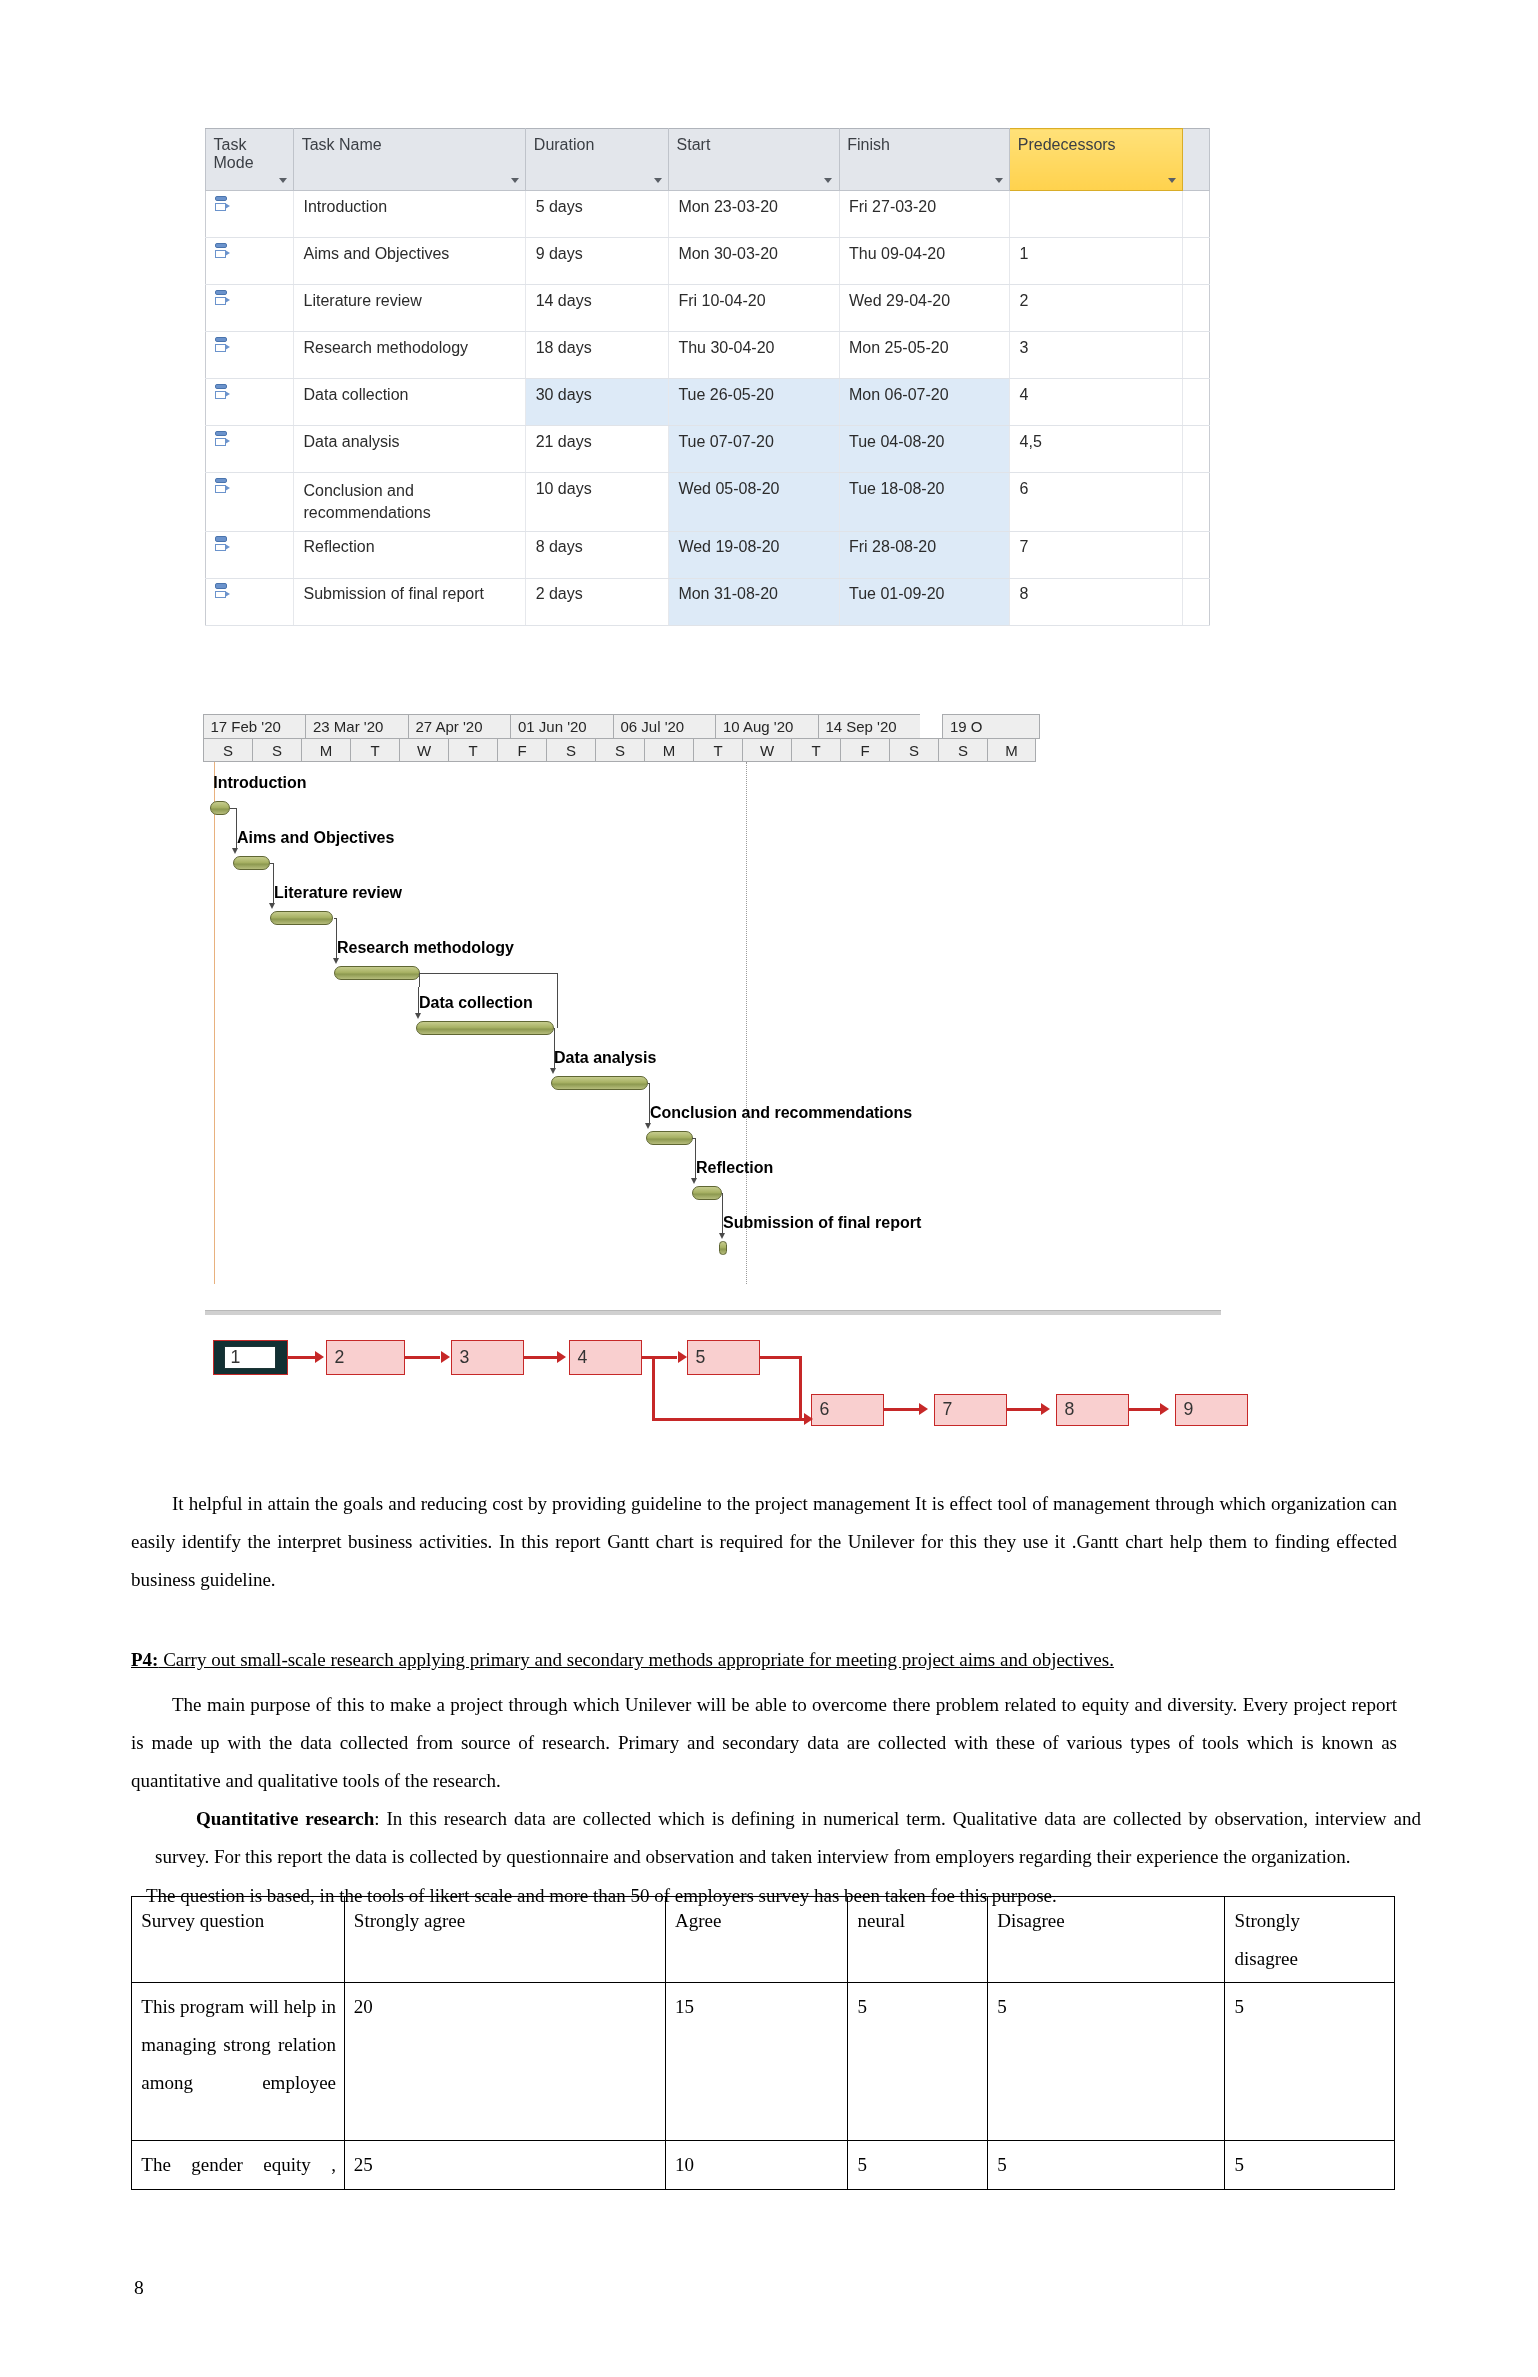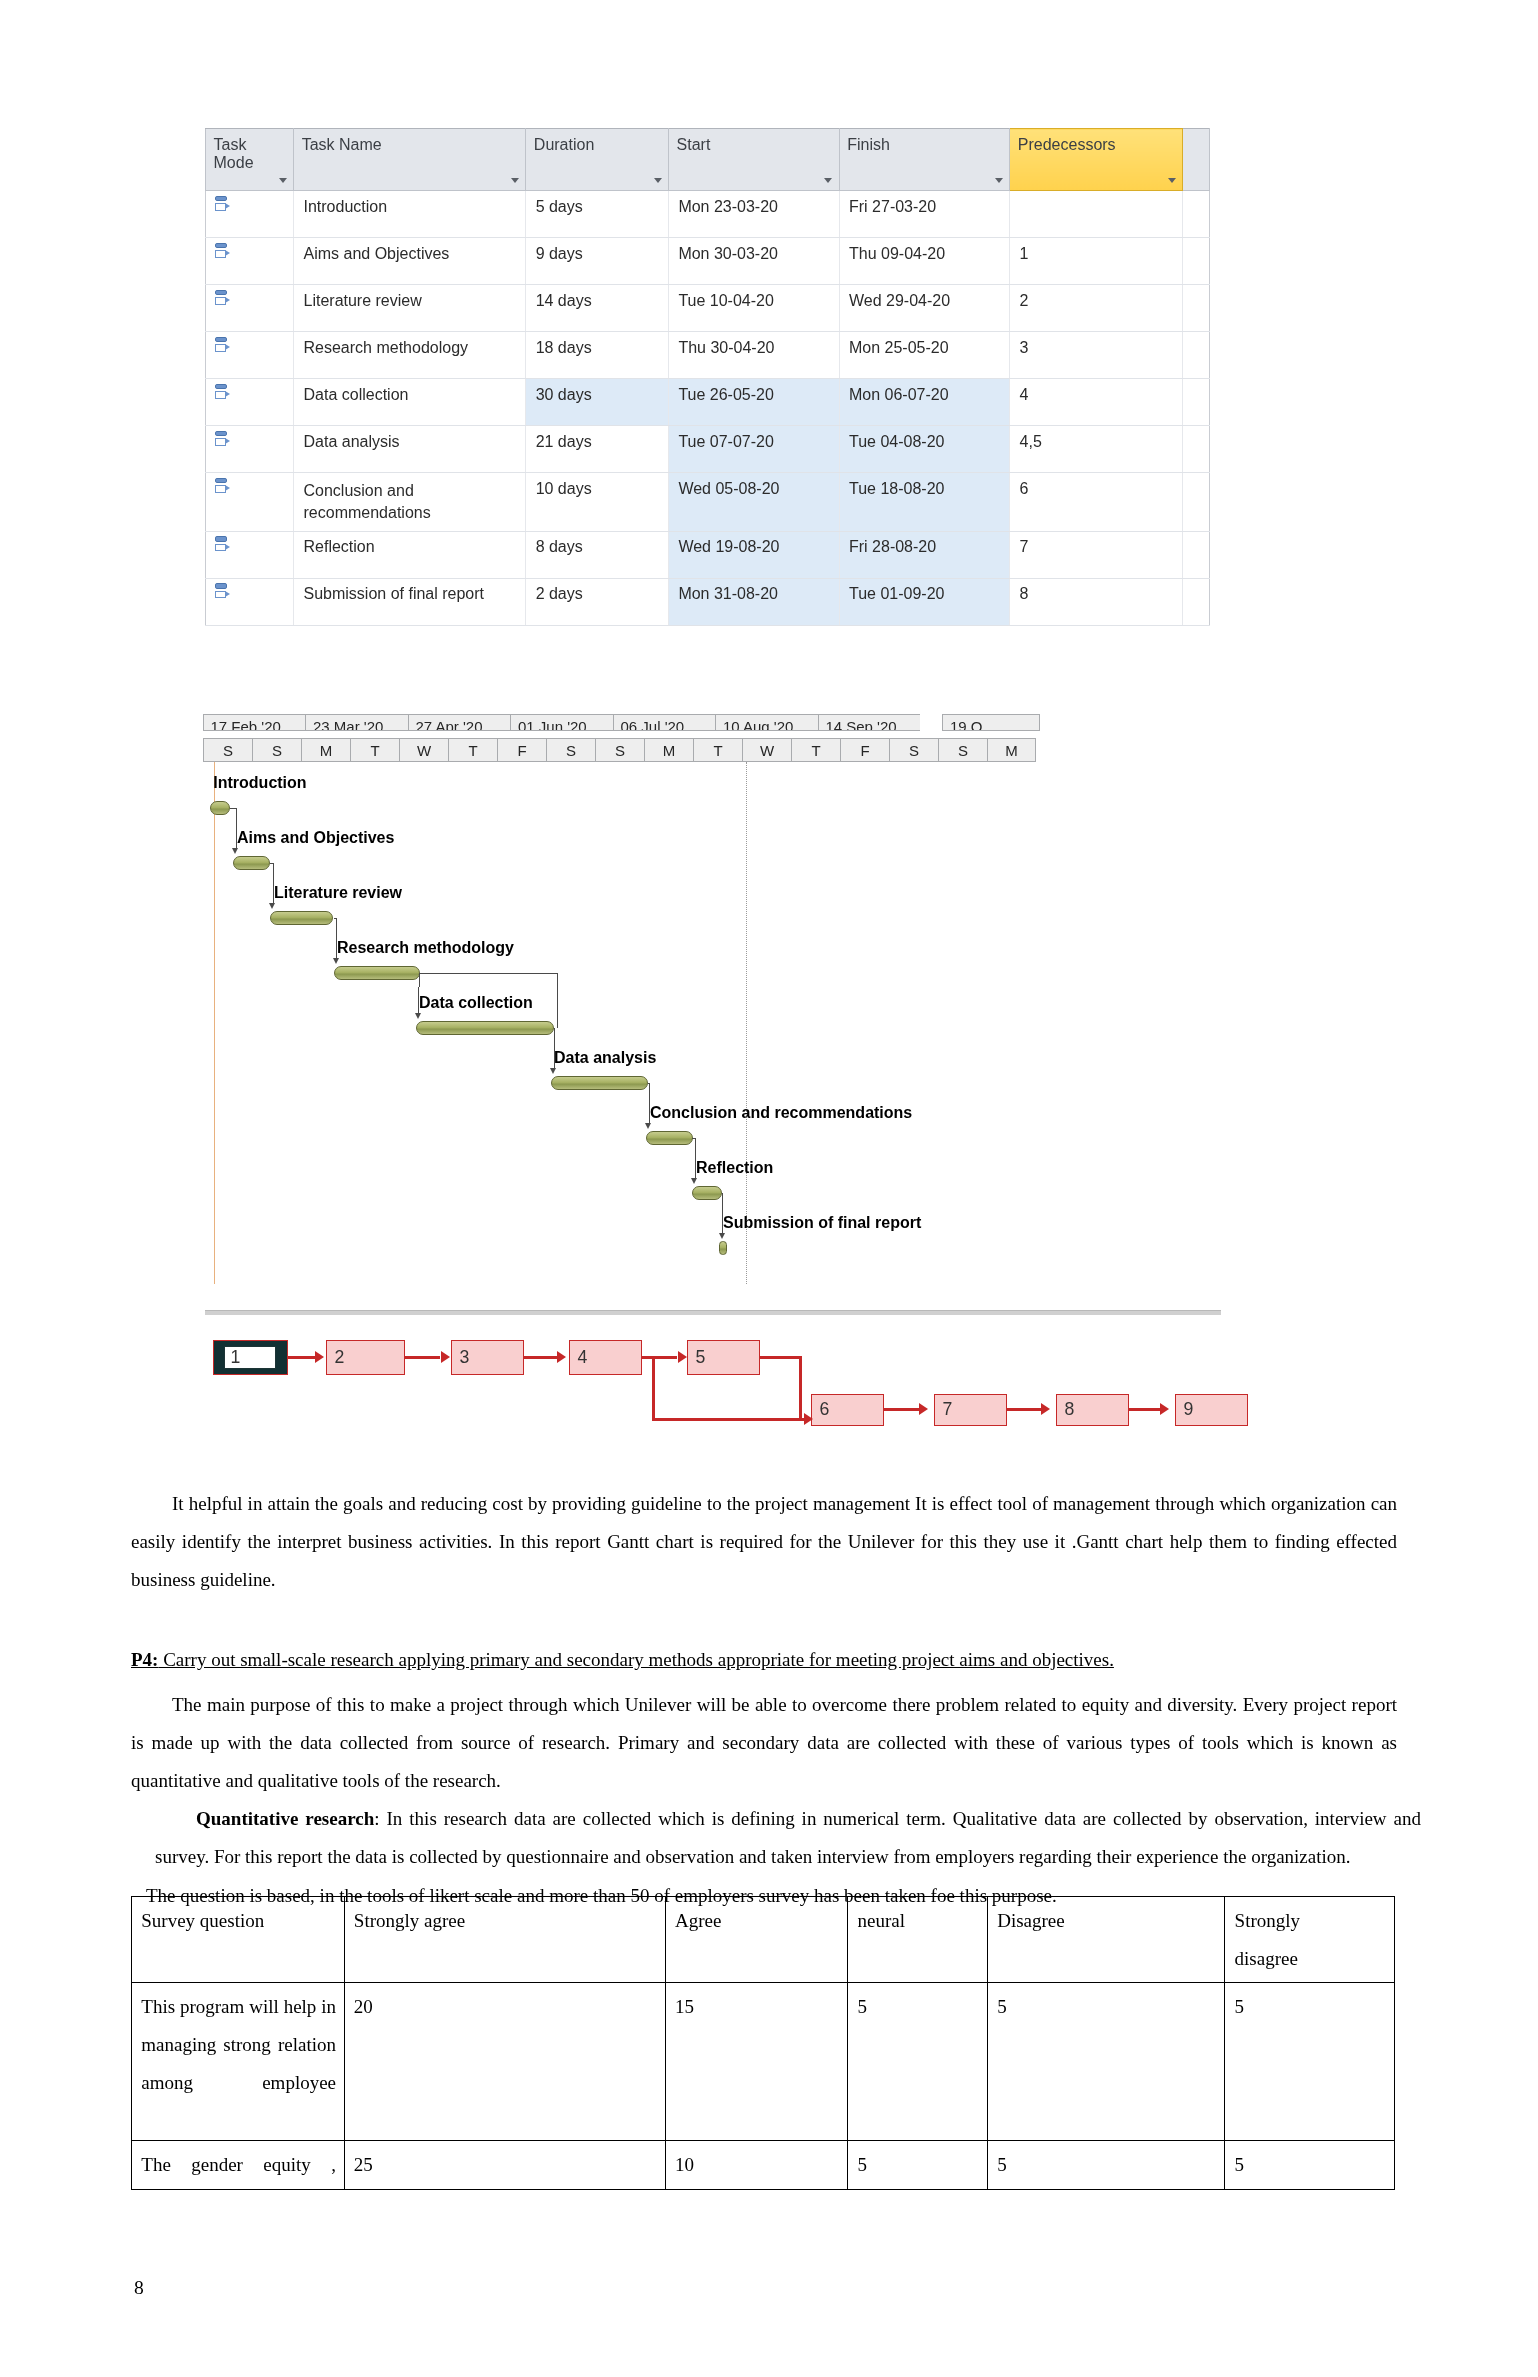--- a/index.html
+++ b/index.html
@@ -99,21 +99,21 @@
   .c-extra{ width: 23px; }
 
   
   #gantt {
     position: absolute;
     left: 203px; top: 714px;
     width: 837px; height: 578px;
   }
   #gantt-header { position: relative; height: 48px; width: 837px; }
   .tl-row { position: absolute; left:0; width: 837px; display: flex; }
-  .tl-top { top: 0; height: 17px; }
+  .tl-top { top: 0; height: 25px; }
   .tl-bot { top: 24px; height: 24px; }
   .tl-cell {
     box-sizing: border-box;
     border: 0.9px solid #a9abae;
     border-right: none;
     background: #eeeeee;
     font-family: "Liberation Sans", sans-serif;
     font-size: 15px;
     color: #262626;
     padding-left: 6.5px;
@@ -343,21 +343,21 @@
       </tr>
       <tr>
         <td class="taskmode">
           <span class="tm-icon">
             <span class="bar"></span>
             <span class="arrow"></span>
           </span>
         </td>
         <td><span>Literature review</span></td>
         <td class=""><span>14 days</span></td>
-        <td class=""><span>Tue 10-04-20</span></td>
+        <td class=""><span>Fri 10-04-20</span></td>
         <td class=""><span>Wed 29-04-20</span></td>
         <td><span>2</span></td>
         <td></td>
       </tr>
       <tr>
         <td class="taskmode">
           <span class="tm-icon">
             <span class="bar"></span>
             <span class="arrow"></span>
           </span>

